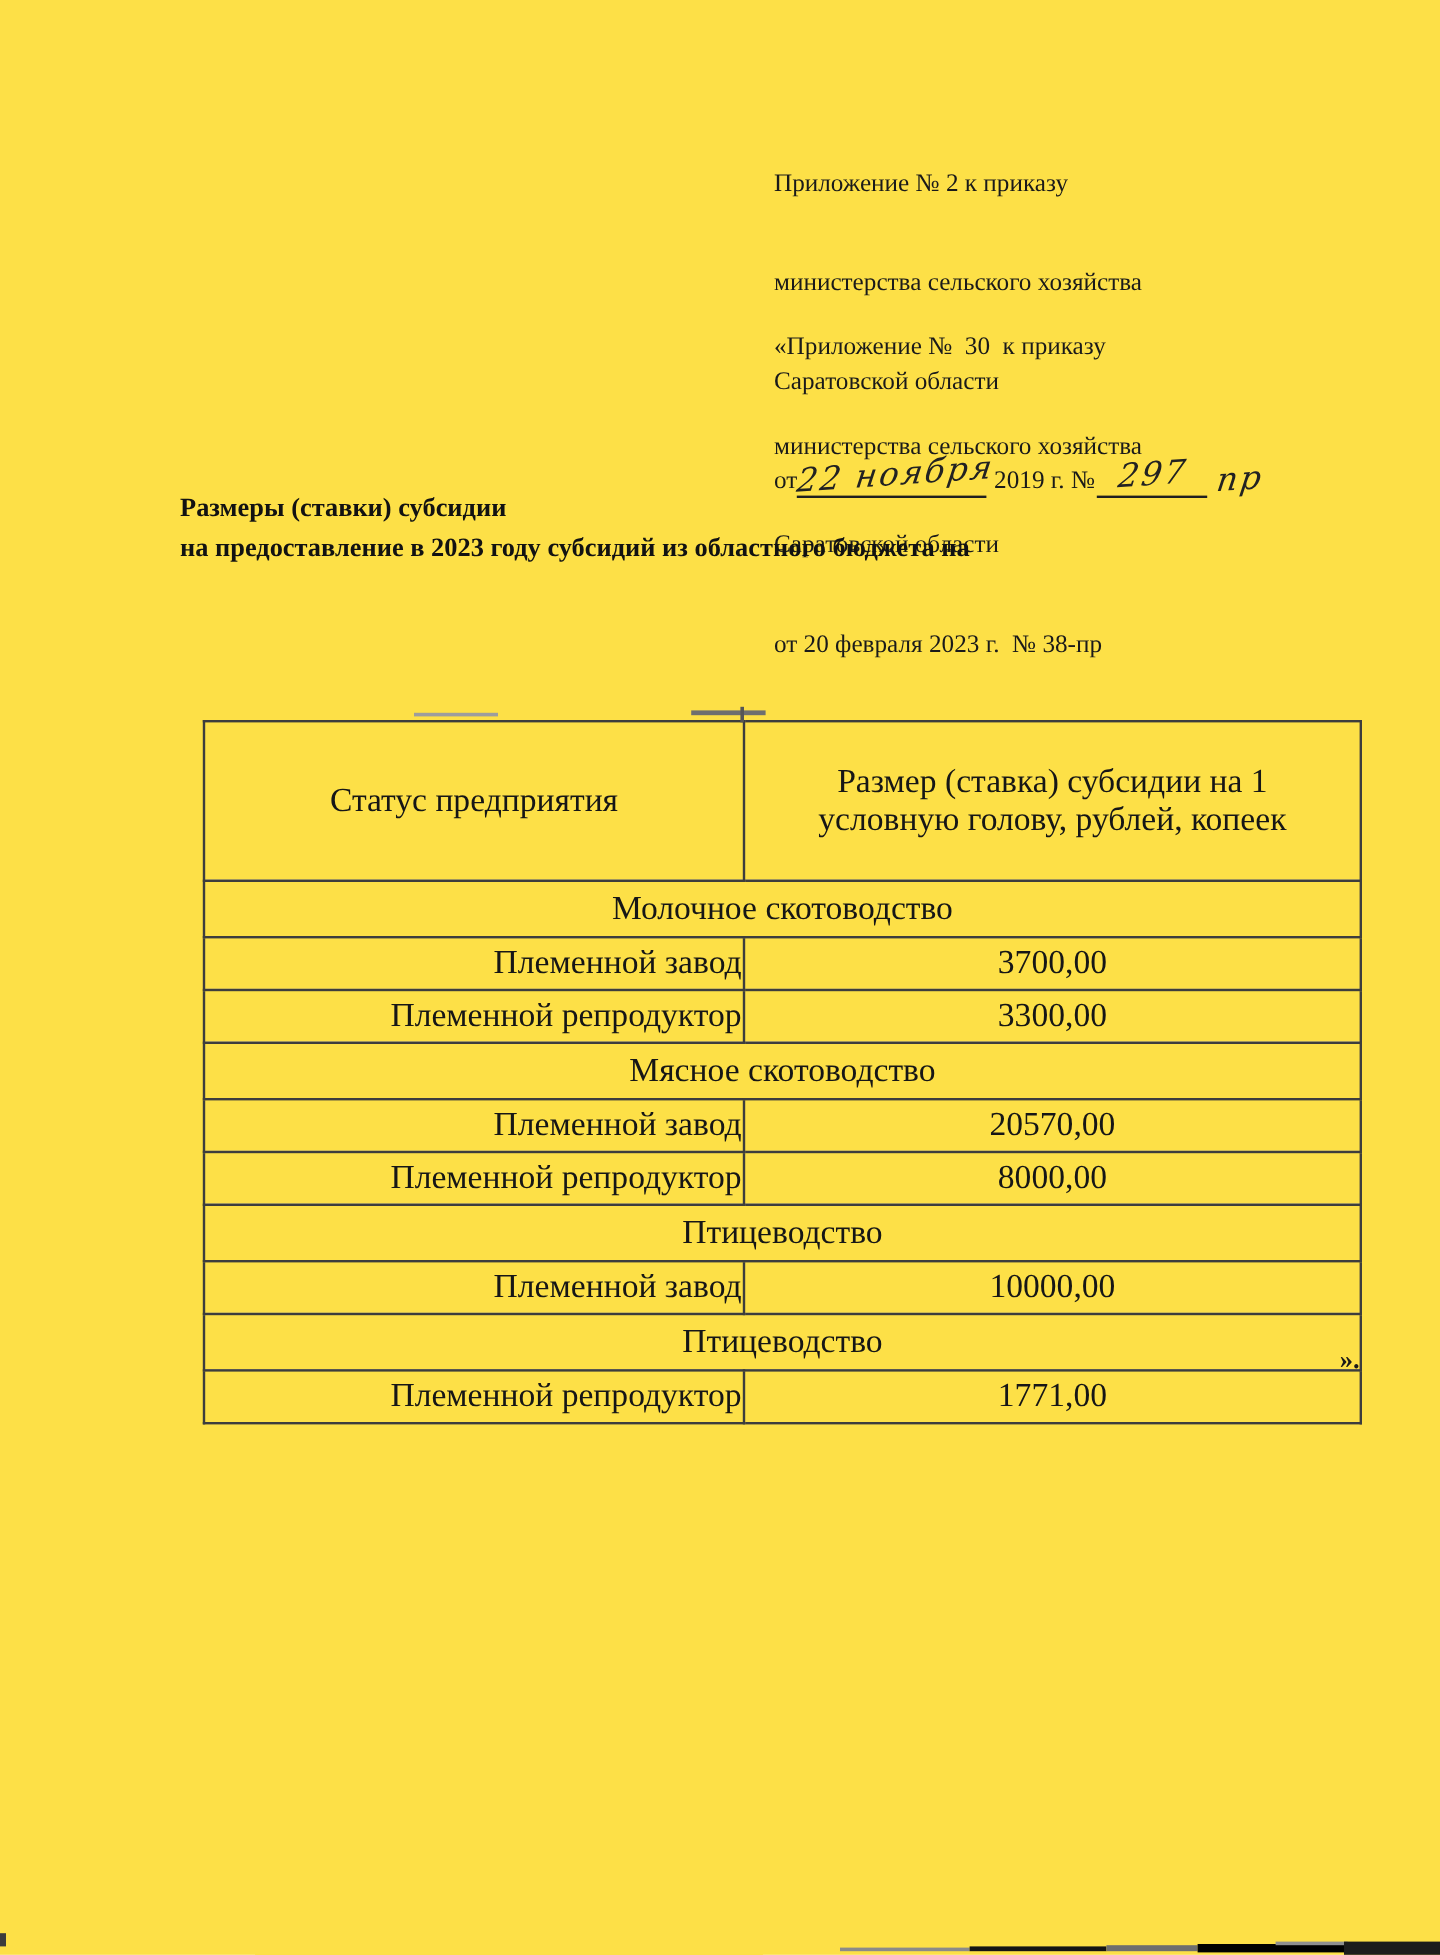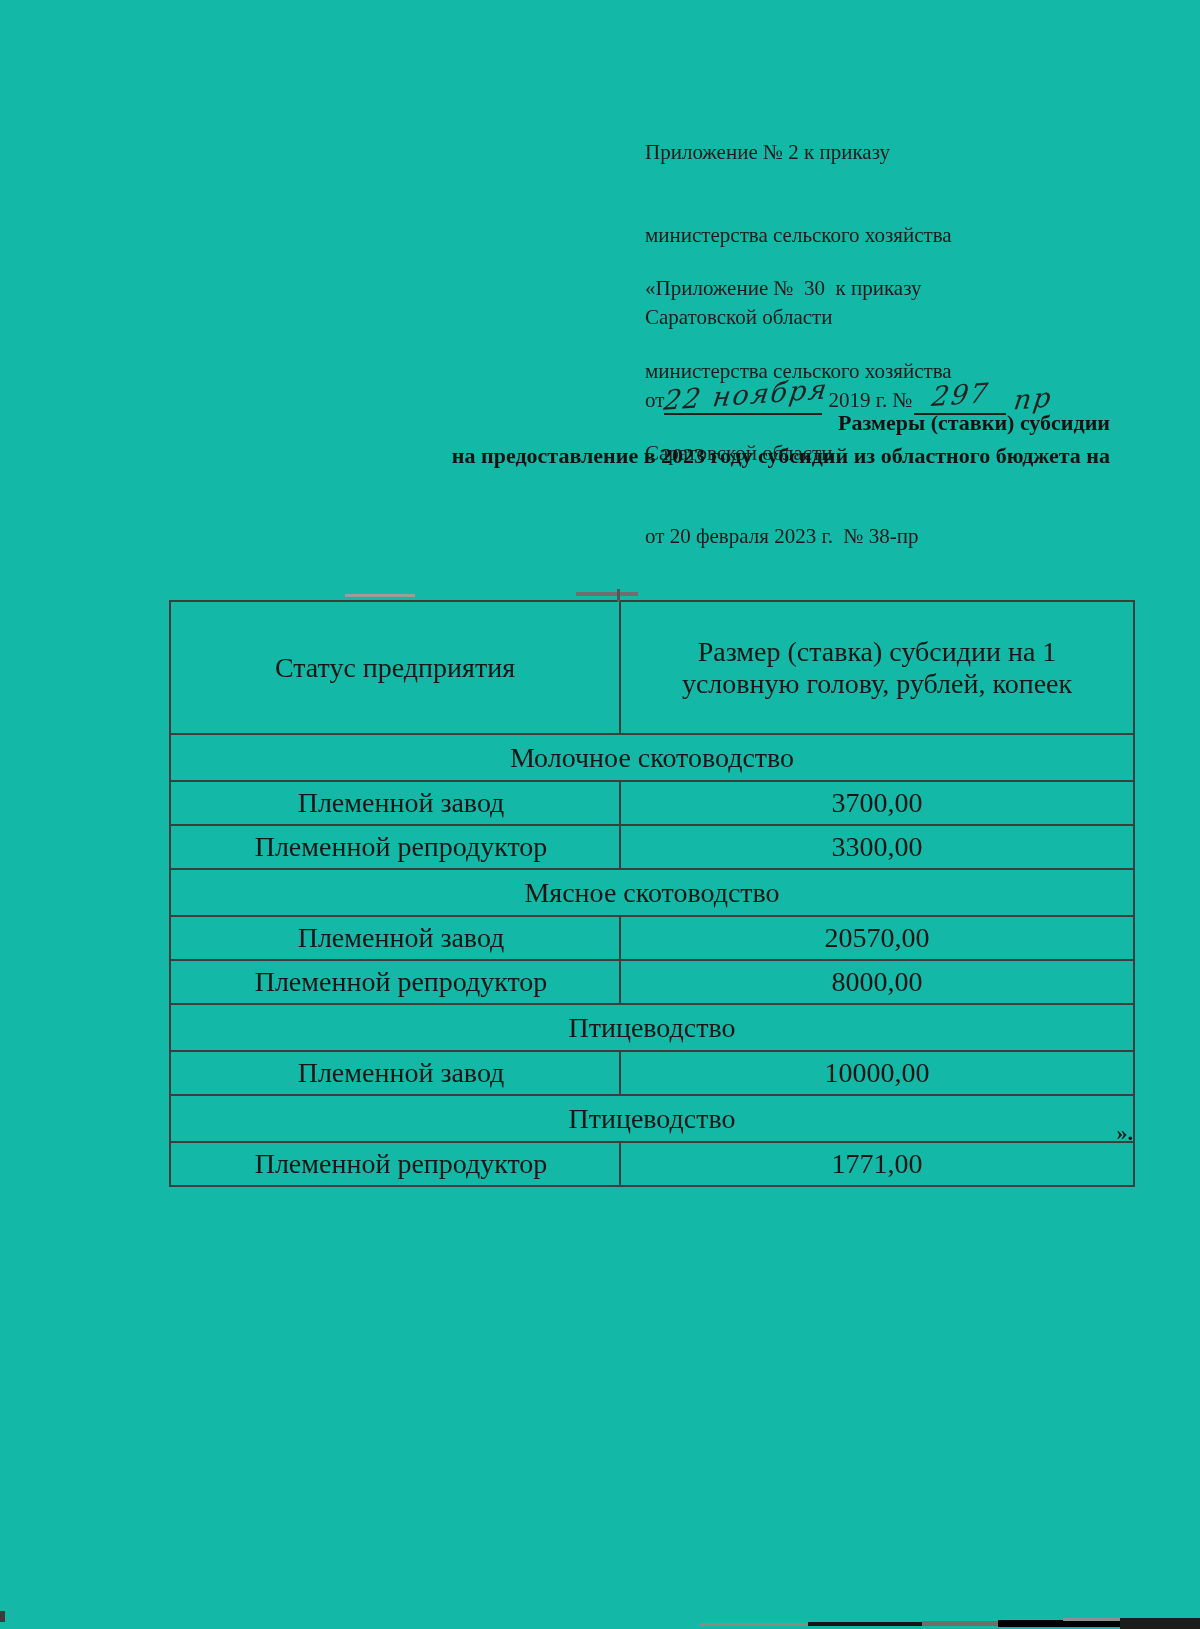--- a/index.html
+++ b/index.html
@@ -11,21 +11,21 @@
     width: 1200px;
     height: 1629px;
     position: relative;
     overflow: hidden;
     font-family: "Liberation Serif", serif;
     color: #161616;
   }
   .page {
     position: absolute;
     inset: 0;
-    background: #14b8a6;
+    background: #fde047;
     text-decoration: underline;
   }
 
   
   .annex {
     position: absolute;
     left: 645px;
     width: 500px;
     font-size: 21px;
     line-height: 27.5px;
@@ -63,21 +63,21 @@
     white-space: nowrap;
   }
   .hw-suffix { top: 1px; }
 
   
   .doc-title {
     position: absolute;
     left: 150px;
     top: 406px;
     width: 960px;
-    text-align: right;
+    text-align: left;
     font-weight: bold;
     font-size: 22px;
     line-height: 33px;
     color: #121212;
   }
 
   
   .subsidy-table {
     position: absolute;
     left: 169px;
@@ -98,21 +98,21 @@
   .r-header td {
     height: 99px;
     text-align: center;
   }
   .r-header td.col2 { padding: 16px 30px; }
   .r-section td {
     height: 43px;
     text-align: center;
   }
   .r-data td { height: 40px; }
-  .r-data td.status { padding-left: 13px; text-align: center; }
+  .r-data td.status { padding-left: 13px; text-align: right; }
   .r-data td.rate   { text-align: center; }
 
   
   .closing {
     position: absolute;
     left: 169px;
     top: 1120px;
     width: 964px;
     text-align: right;
     font-size: 22px;

